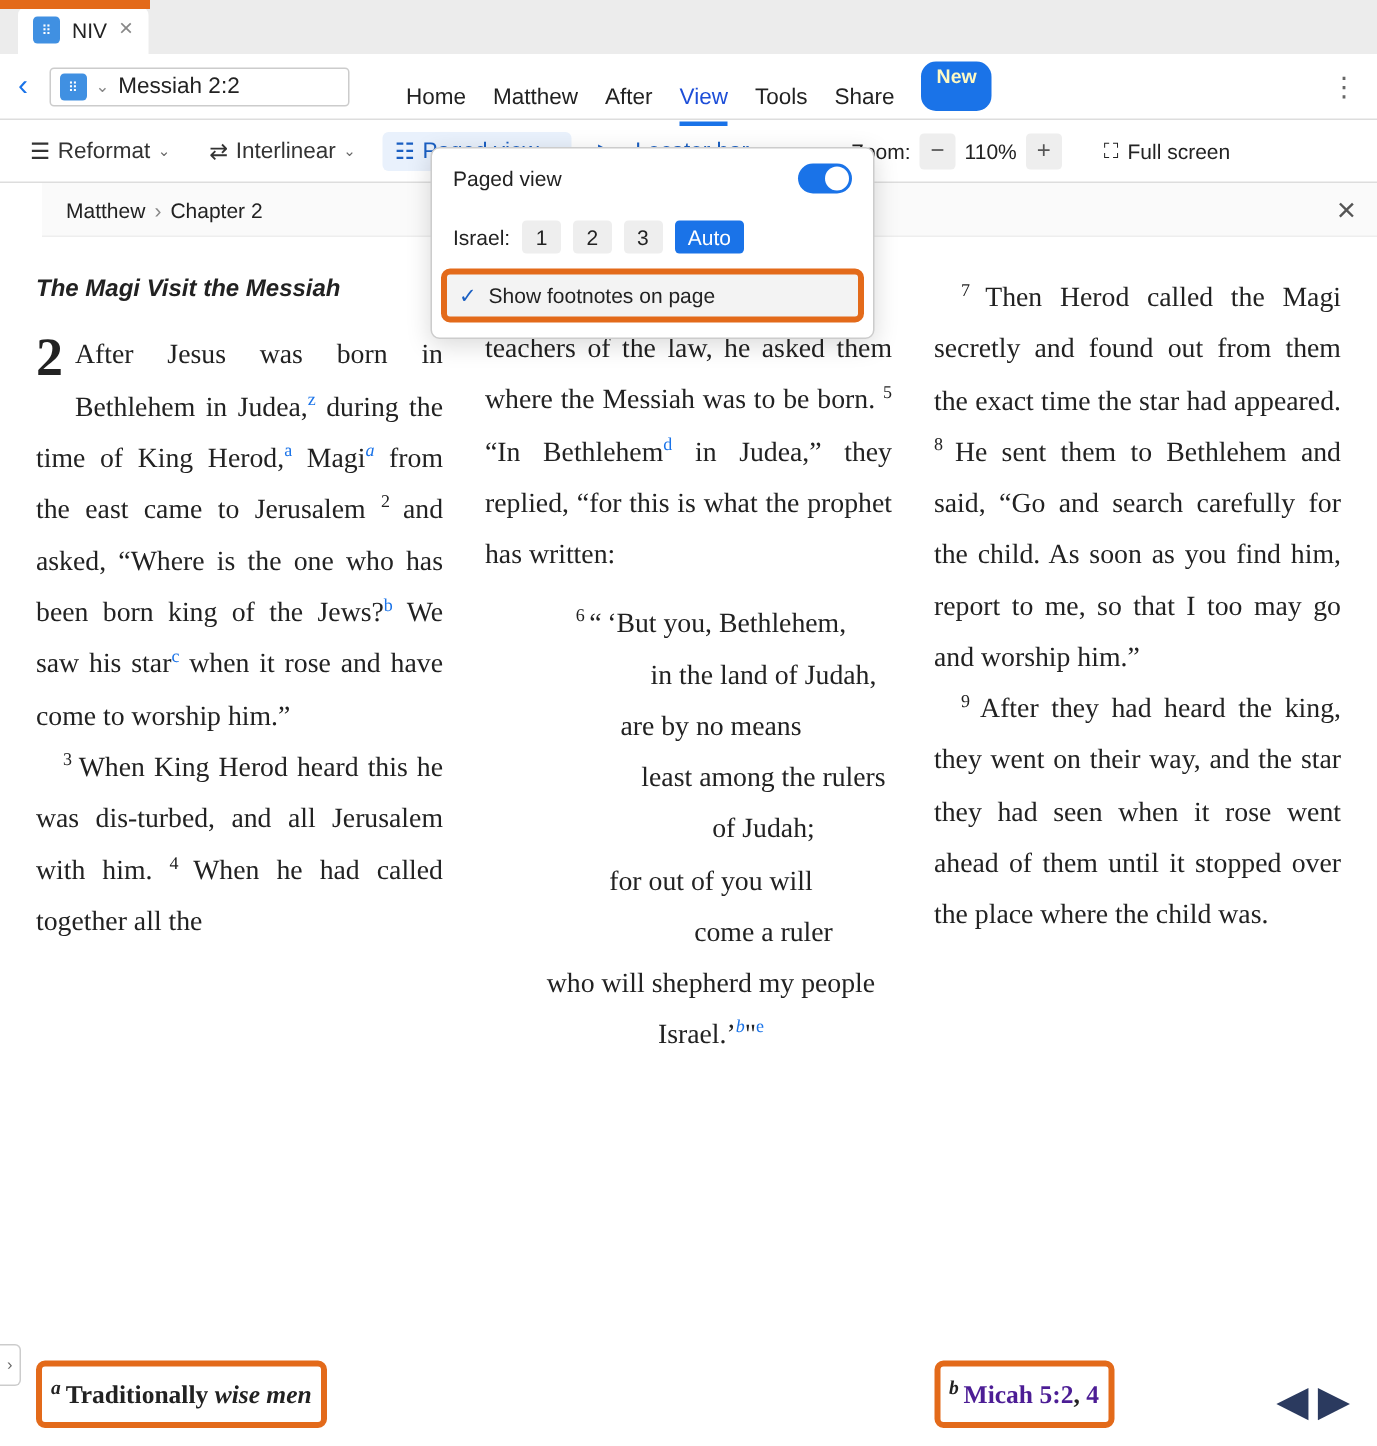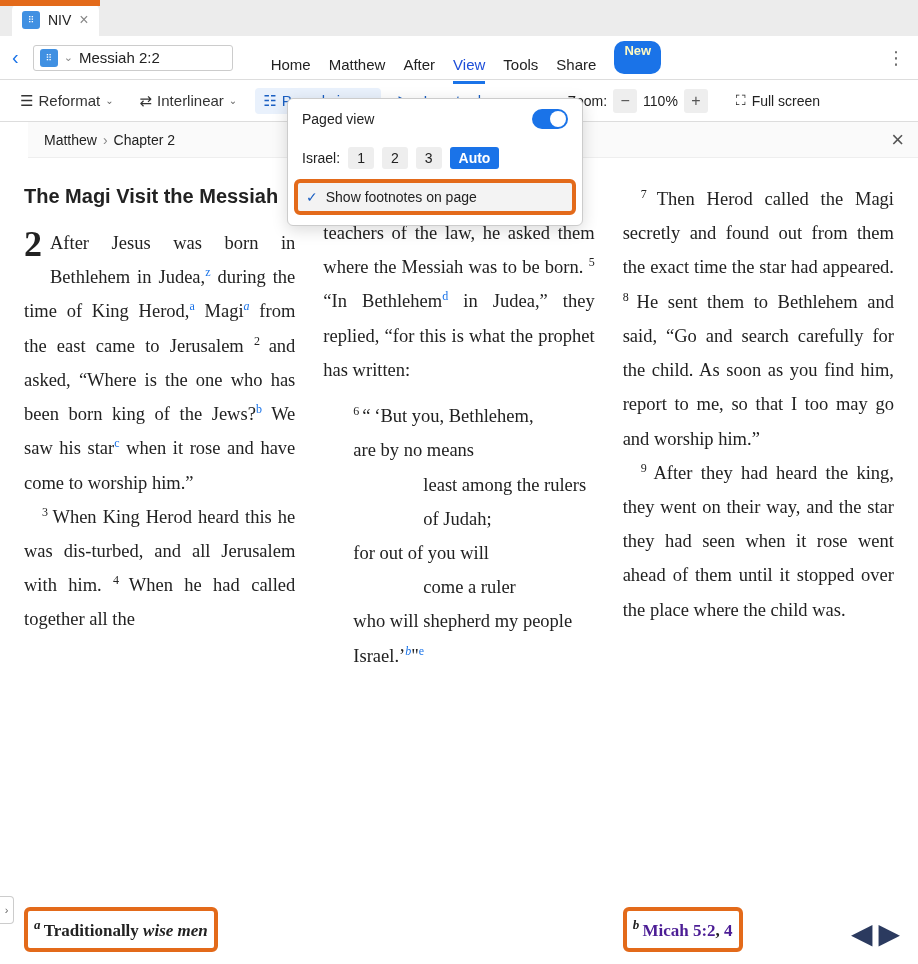--- a/index.html
+++ b/index.html
@@ -35,31 +35,31 @@
 
 .breadcrumb { height: 36px; display: flex; align-items: center; padding: 0 16px; gap: 6px; background:#fafafa; border-bottom:1px solid #eee; position:relative;margin-left:28px; }
 .bc-close { position:absolute; right:14px; color:#555; font-size:22px; cursor:pointer; }
 
 .dropdown { position: absolute; top: 98px; left: 287px; width: 296px; background: #fff; border: 1px solid #ccc; border-radius: 6px; box-shadow: 0 4px 16px rgba(0,0,0,.15); z-index: 10; padding-bottom:6px; }
 .dd-row1 { display: flex; align-items: center; justify-content: space-between; padding: 10px 14px; }
 .toggle { width: 36px; height: 20px; background: #1a73e8; border-radius: 10px; position: relative; cursor:pointer; }
 .toggle::after { content:''; position:absolute; width:16px; height:16px; background:#fff; border-radius:50%; top:2px; right:2px; }
 .dd-row2 { display: flex; align-items: center; gap: 8px; padding: 8px 14px; }
 .col-btn { background: #eee; padding: 3px 9px; border-radius: 3px; cursor:pointer; font-size:14px; }
-.col-btn.auto { background: #1a73e8; color:#fff;font-weight:bold; }
+.col-btn.auto { background: #1a73e8; color:#fff; }
 .dd-row3 { border: 4px solid #e36a1a; border-radius: 6px; margin: 2px 6px 4px; padding: 6px 8px; display: flex; align-items: center; gap: 8px; background:#f3f3f3; cursor:pointer; }
 .check { color: #1a5fc2; font-size: 14px; }
 
 .content { flex:1; display:flex; padding: 24px 24px 12px; gap: 28px; overflow:hidden; position:relative; }
 .col { flex:1; font-family: Georgia, serif; font-size: 18.5px; line-height: 1.85; text-align: justify; position:relative; }
-.heading { font-family: -apple-system, sans-serif; font-weight: 700; font-size: 20px; text-align: left; margin-bottom: 16px; line-height:1.4; }
+.heading { font-family: -apple-system, sans-serif; font-weight: 700; font-size: 16px; text-align: left; margin-bottom: 16px; line-height:1.4;font-style:italic; }
 .chnum { font-size: 36px; font-weight: 700; float: left; margin-right: 8px; line-height: 1; }
 .vnum { font-size: 12px; vertical-align: super; }
 .fnref { color: #1a73e8; font-size: 12px; vertical-align: super; cursor:pointer; }
-.poetry { margin: 12px 0 0 30px; text-align:left; }
+.poetry { margin: 12px 0 0 30px; text-align:center; }
 .poetry-indent { margin-left: 70px; }
 .footnote-box { border: 4px solid #e36a1a; border-radius: 6px; padding: 2px 6px; display:inline-block; font-family: Georgia,serif; font-size: 17px; }
 .footnote-area { position:absolute; bottom:0; left:0;font-weight:bold; }
 .fn-letter { font-style: italic; font-size: 13px; vertical-align:super; }
 .fn-link { color: #4c1d95; }
 .pager { position:absolute; bottom:14px; right:18px; display:flex; gap:6px; }
 .pager-btn { font-size: 28px; color: #2b3a5f; cursor:pointer; }
 .sidebar-expand { position:absolute; left:0; bottom:40px; width:14px; height:28px; background:#fff; border:1px solid #ccc; border-left:none; border-radius:0 4px 4px 0; display:flex;align-items:center;justify-content:center;font-size:11px;color:#666;cursor:pointer; }
 </style>
 </head>
@@ -150,20 +150,21 @@
         </span>
       </div>
     </div>
 
     <div class="col">
       <p style="margin-top:34px">
         <span>teachers of the law, he asked them where the Messiah was to be born. </span><span class="vnum">5 </span><span>“In Bethlehem</span><span class="fnref">d</span><span> in Judea,” they replied, “for this is what the prophet has written:</span>
       </p>
       <div class="poetry">
         <div><span class="vnum">6 </span><span>“ ‘But you, Bethlehem,</span></div>
+        <div class="poetry-indent">in the land of Judah,</div>
         <div>are by no means</div>
         <div class="poetry-indent">least among the rulers of Judah;</div>
         <div>for out of you will</div>
         <div class="poetry-indent">come a ruler</div>
         <div><span>who will shepherd my people Israel.’</span><span class="fnref"><i>b</i></span><span>"</span><span class="fnref">e</span></div>
       </div>
     </div>
 
     <div class="col">
       <p style="text-indent:18px">

